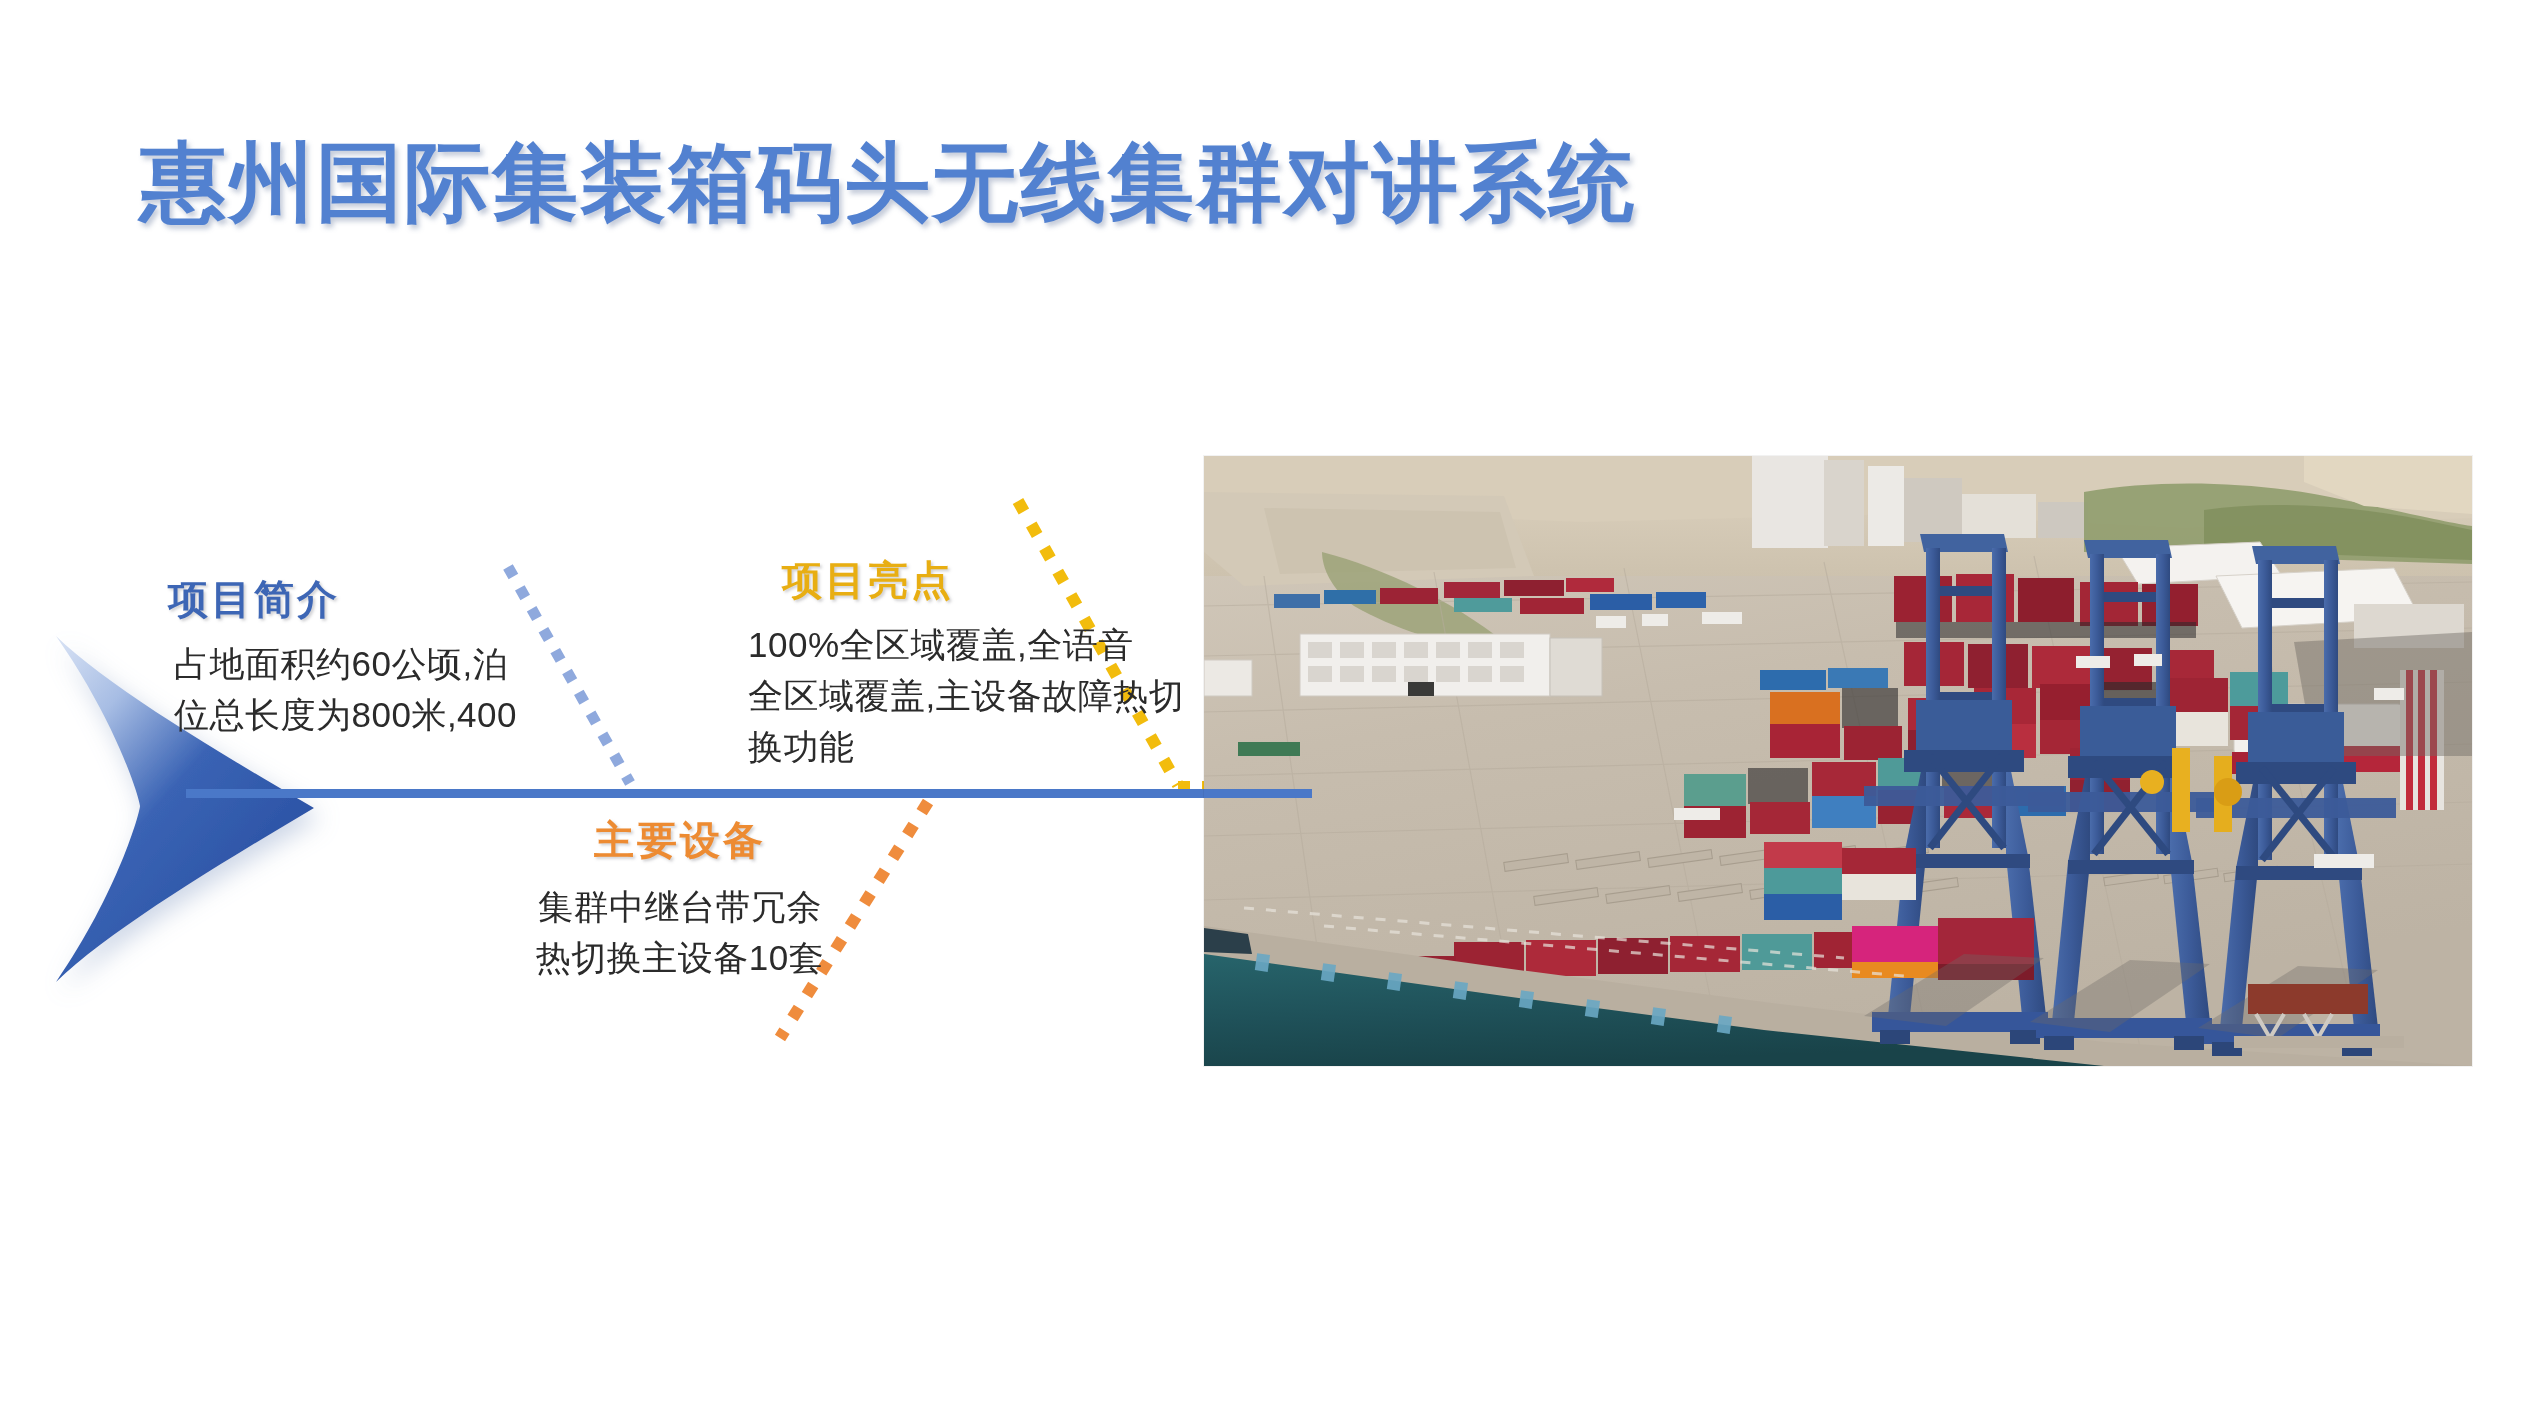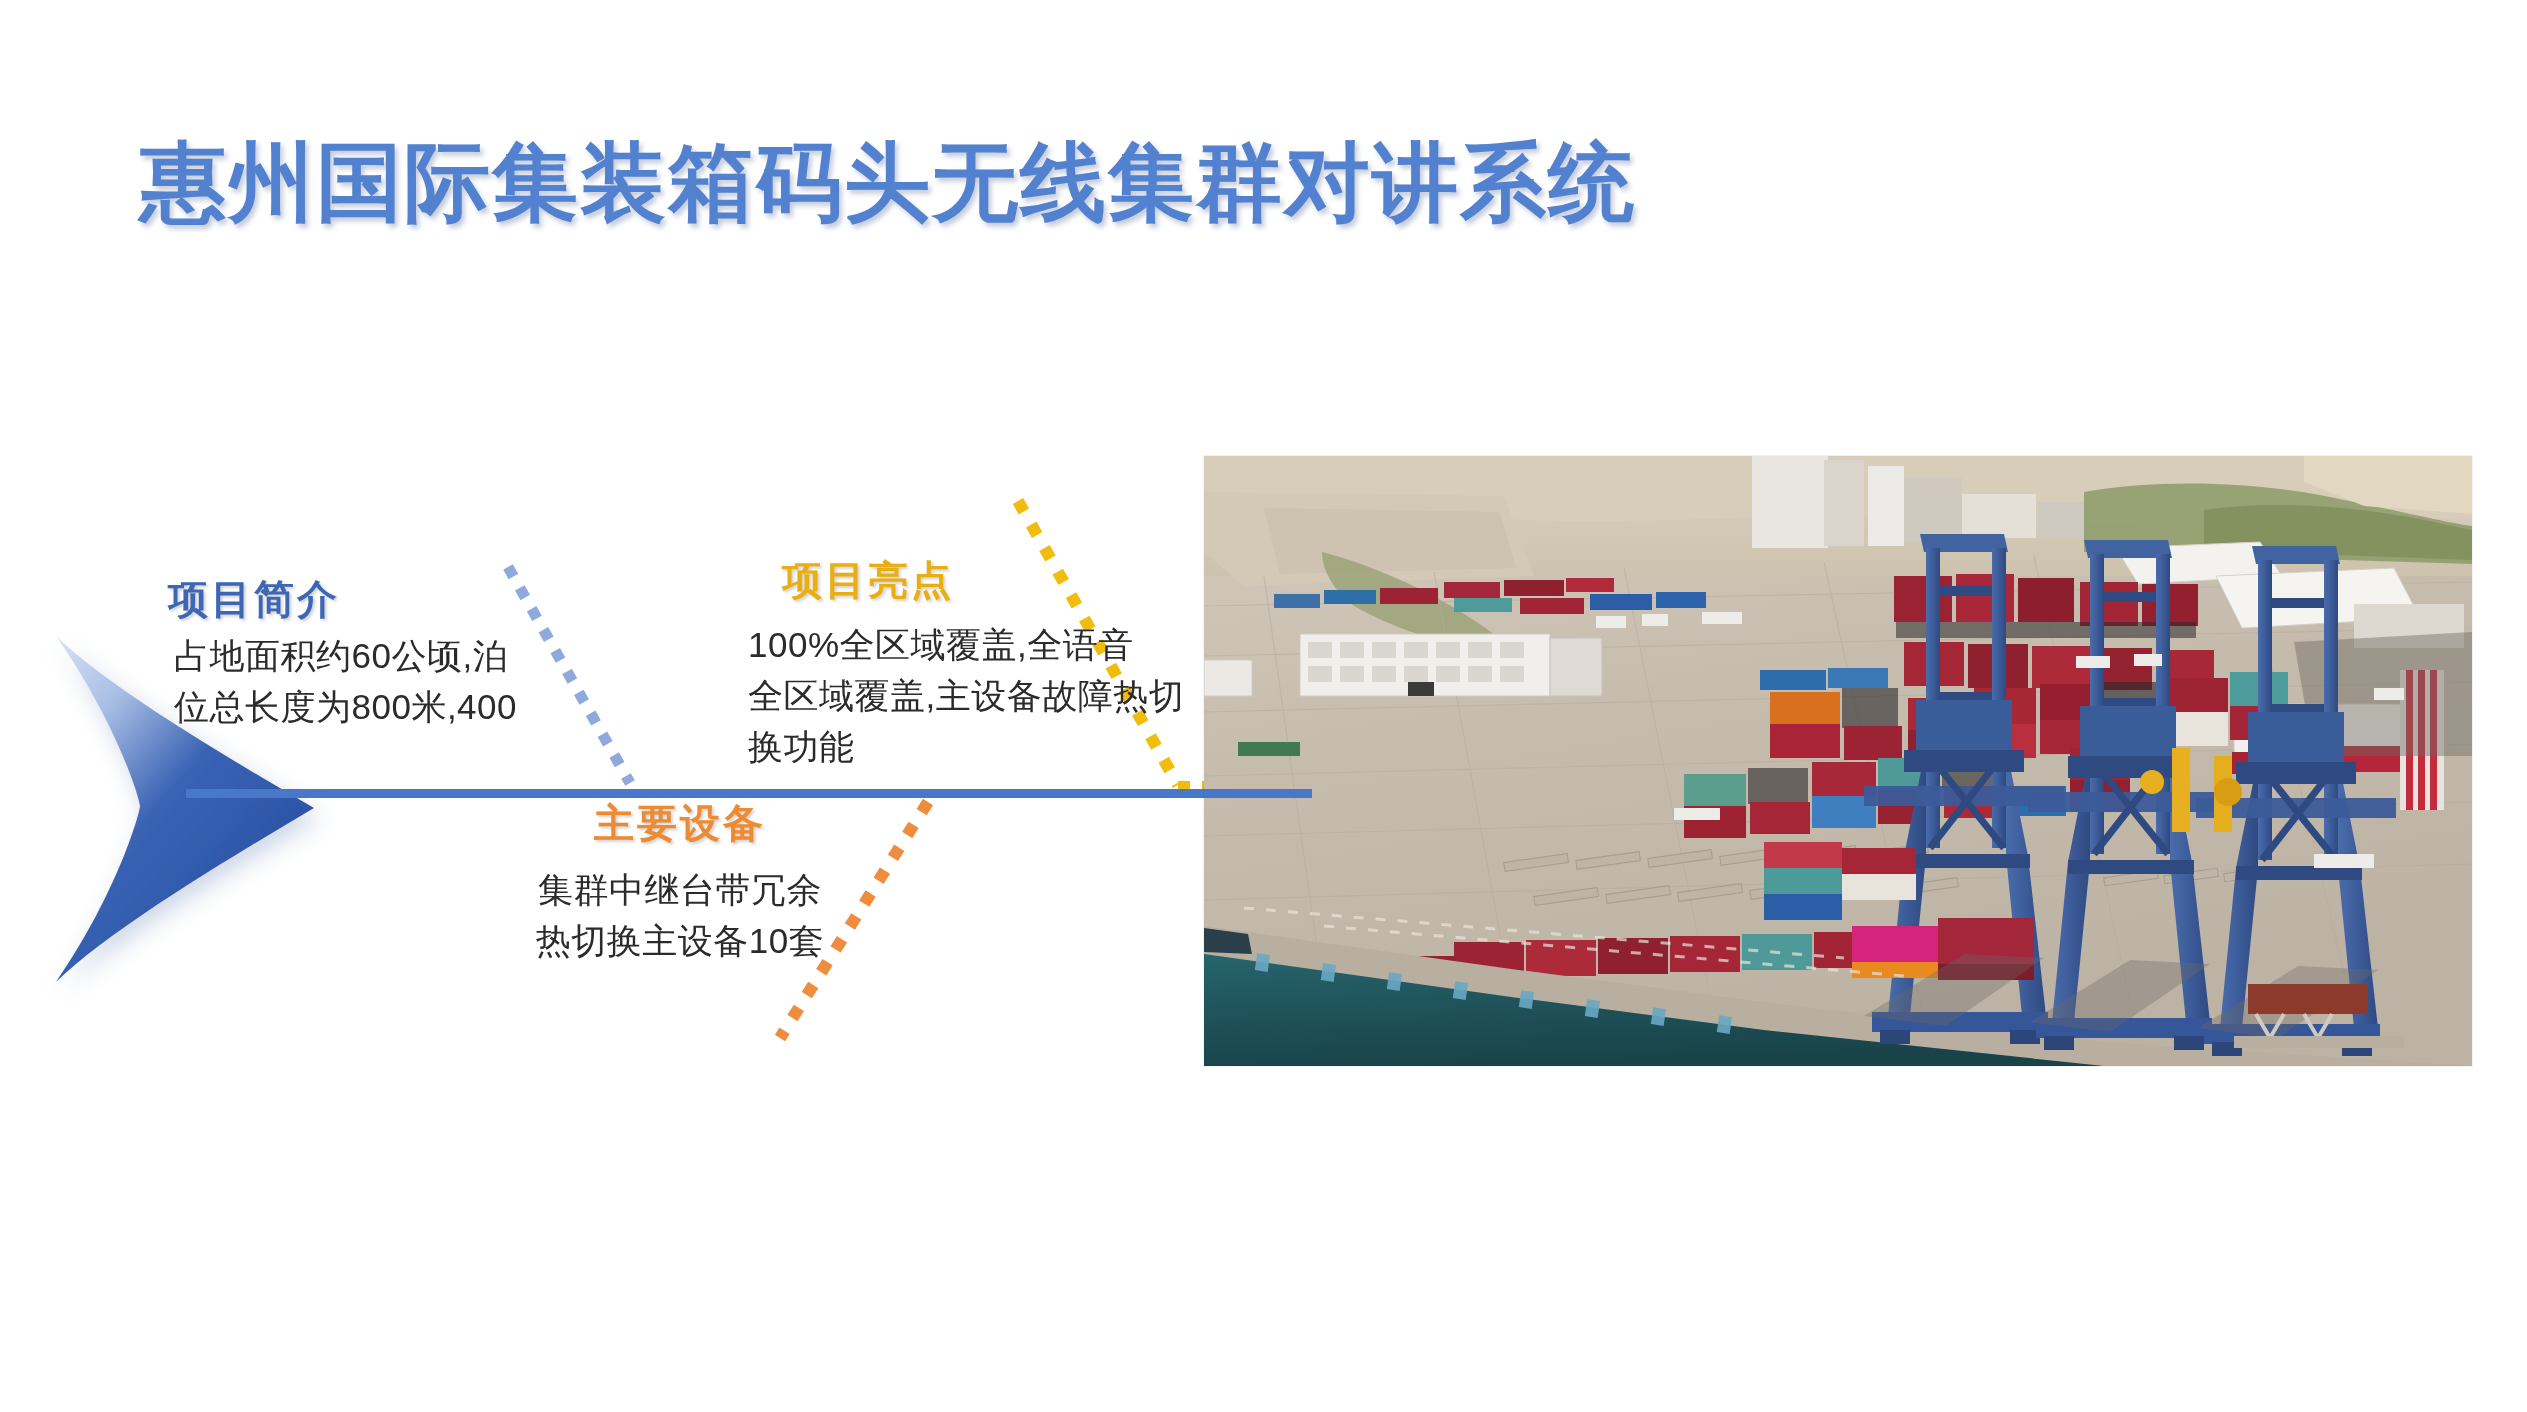--- a/index.html
+++ b/index.html
@@ -60,27 +60,27 @@
     font-size:35px;
     line-height:1.45;
     color:#2b2b2b;
     letter-spacing:.5px;
     font-weight:400;
   }
   .block .body div{white-space:nowrap;}
 
   #blk-intro{left:168px;top:572px;width:400px;}
   #blk-intro .head{color:#3d66b5;text-align:left;}
-  #blk-intro .body{margin-top:4px;text-align:left;padding-left:6px;}
+  #blk-intro .body{margin-top:12px;text-align:left;padding-left:6px;}
 
   #blk-highlight{left:748px;top:553px;width:420px;}
   #blk-highlight .head{color:#e8ae12;text-align:left;padding-left:34px;}
   #blk-highlight .body{margin-top:12px;text-align:left;}
 
-  #blk-equip{left:470px;top:796px;width:420px;}
+  #blk-equip{left:470px;top:813px;width:420px;}
   #blk-equip .head{color:#ed8b32;text-align:center;}
   #blk-equip .body{margin-top:14px;text-align:center;}
 
   
   .photo{
     position:absolute;
     left:1204px; top:456px;
     width:1268px; height:610px;
     overflow:hidden;
     background:#cbc3b6;

